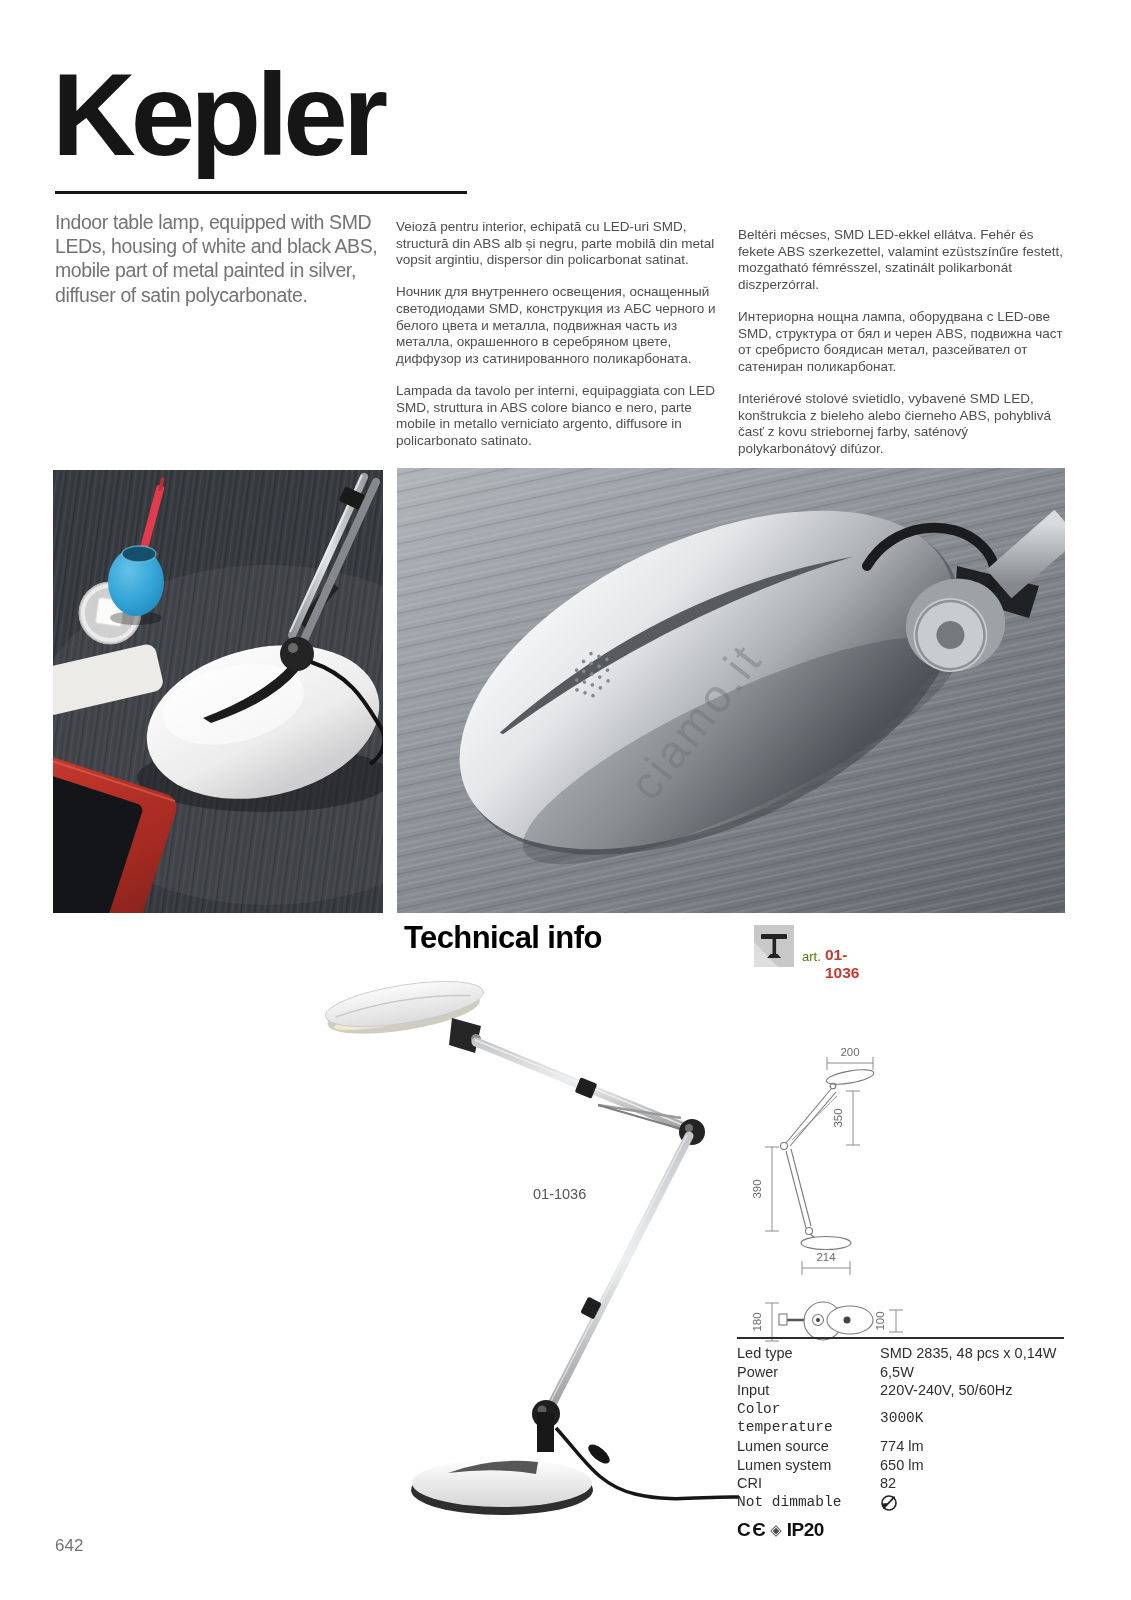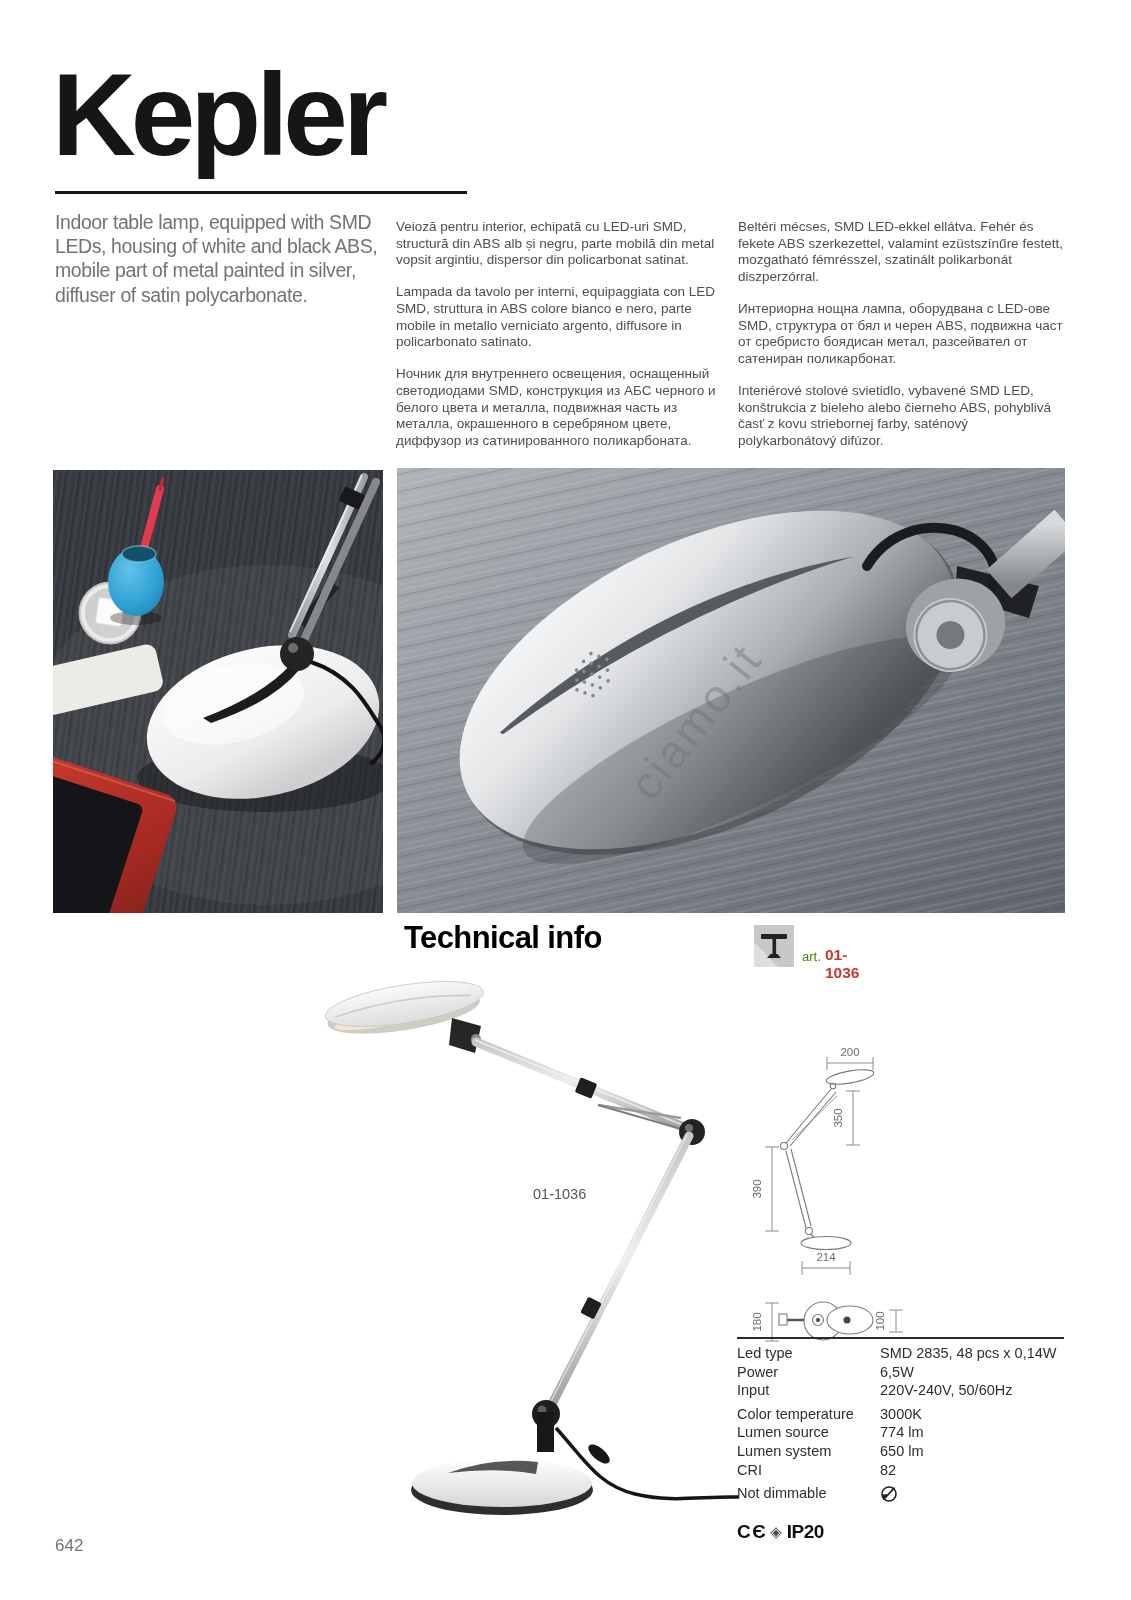--- a/index.html
+++ b/index.html
@@ -10,21 +10,21 @@
   .title{position:absolute;left:52px;top:52px;font-size:116px;font-weight:700;
          letter-spacing:-5px;color:#161616;line-height:1.1;}
   .title-underline{position:absolute;left:55px;top:191px;width:412px;height:3px;background:#161616;}
 
   
   .desc-en{position:absolute;left:55px;top:210px;width:336px;font-size:19.5px;font-weight:400;
            line-height:1.24;letter-spacing:-0.4px;color:#737373;}
   .col{position:absolute;top:219px;font-size:13.5px;line-height:1.24;color:#4e4e4e;}
   .col p{margin:0 0 15px 0;}
   .col-2{left:396px;width:324px;}
-  .col-3{left:738px;width:330px;}
+  .col-3{left:738px;width:330px;margin-top:8px;}
 
   
   .photo-left{position:absolute;left:53px;top:470px;width:330px;height:443px;}
   .photo-right{position:absolute;left:397px;top:468px;width:668px;height:445px;}
   .photo-left svg,.photo-right svg{display:block;}
 
   
   .tech-heading{position:absolute;left:404px;top:920px;font-size:31px;font-weight:700;
                 letter-spacing:-0.6px;color:#000000;}
   .art-badge{position:absolute;left:754px;top:925px;height:42px;}
@@ -34,26 +34,26 @@
 
   
   .product-drawing{position:absolute;left:280px;top:960px;}
   .drawing-label{position:absolute;left:533px;top:1186px;font-size:14.5px;color:#555;}
   .dim-drawing{position:absolute;left:720px;top:1014px;}
 
   
   .specs{position:absolute;left:737px;top:1337px;width:327px;}
   .specs-rule{border-top:2px solid #2b2b2b;margin:0 0 5px 0;}
   .spec-row{display:flex;font-size:14.5px;color:#2e2e2e;line-height:18.6px;}
-  .spec-row.mt{margin-top:5px;}
+  .spec-row.mt{font-family:Liberation Mono, monospace;}
   .spec-label{width:143px;flex:0 0 143px;}
   .spec-value{flex:1;display:flex;align-items:center;}
   .nd-icon{display:inline-block;margin-top:1px;}
 
-  .certs{margin-top:18px;display:flex;align-items:center;}
+  .certs{margin-top:7px;display:flex;align-items:center;}
   .ce-mark{font-size:19px;font-weight:700;color:#101010;letter-spacing:1.5px;}
   .cert-diamond{font-size:15px;color:#4a4a4a;margin:0 5px 0 3px;}
   .ip-rating{font-size:19px;font-weight:700;color:#101010;letter-spacing:-0.5px;text-align:right;}
 
   .page-number{position:absolute;left:55px;top:1536px;font-size:17px;color:#737373;}
 
   text{font-family:"Liberation Sans",sans-serif;}
   .dim-text{fill:#6b6b6b;font-size:11.5px;}
   .wm-text{fill:#6c7176;opacity:.42;font-size:46px;letter-spacing:3px;}
 </style>
@@ -62,22 +62,22 @@
 
 <div class="page">
 
   <div class="title">Kepler</div>
   <div class="title-underline"></div>
 
   <div class="desc-en">Indoor table lamp, equipped with SMD LEDs, housing of white and black ABS, mobile part of metal painted in silver, diffuser of satin polycarbonate.</div>
 
   <div class="col col-2">
     <p>Veioză pentru interior, echipată cu LED-uri SMD, structură din ABS alb și negru, parte mobilă din metal vopsit argintiu, dispersor din policarbonat satinat.</p>
+    <p>Ночник для внутреннего освещения, оснащенный светодиодами SMD, конструкция из АБС черного и белого цвета и металла, подвижная часть из металла, окрашенного в серебряном цвете, диффузор из сатинированного поликарбоната.</p>
     <p>Lampada da tavolo per interni, equipaggiata con LED SMD, struttura in ABS colore bianco e nero, parte mobile in metallo verniciato argento, diffusore in policarbonato satinato.</p>
-    <p>Ночник для внутреннего освещения, оснащенный светодиодами SMD, конструкция из АБС черного и белого цвета и металла, подвижная часть из металла, окрашенного в серебряном цвете, диффузор из сатинированного поликарбоната.</p>
   </div>
 
   <div class="col col-3">
     <p>Beltéri mécses, SMD LED-ekkel ellátva. Fehér és fekete ABS szerkezettel, valamint ezüstszínűre festett, mozgatható fémrésszel, szatinált polikarbonát diszperzórral.</p>
     <p>Интериорна нощна лампа, оборудвана с LED-ове SMD, структура от бял и черен ABS, подвижна част от сребристо боядисан метал, разсейвател от сатениран поликарбонат.</p>
     <p>Interiérové stolové svietidlo, vybavené SMD LED, konštrukcia z bieleho alebo čierneho ABS, pohyblivá časť z kovu striebornej farby, saténový polykarbonátový difúzor.</p>
   </div>
 
   <div class="photo-left">
     <svg width="330" height="443" viewBox="0 0 330 443">

